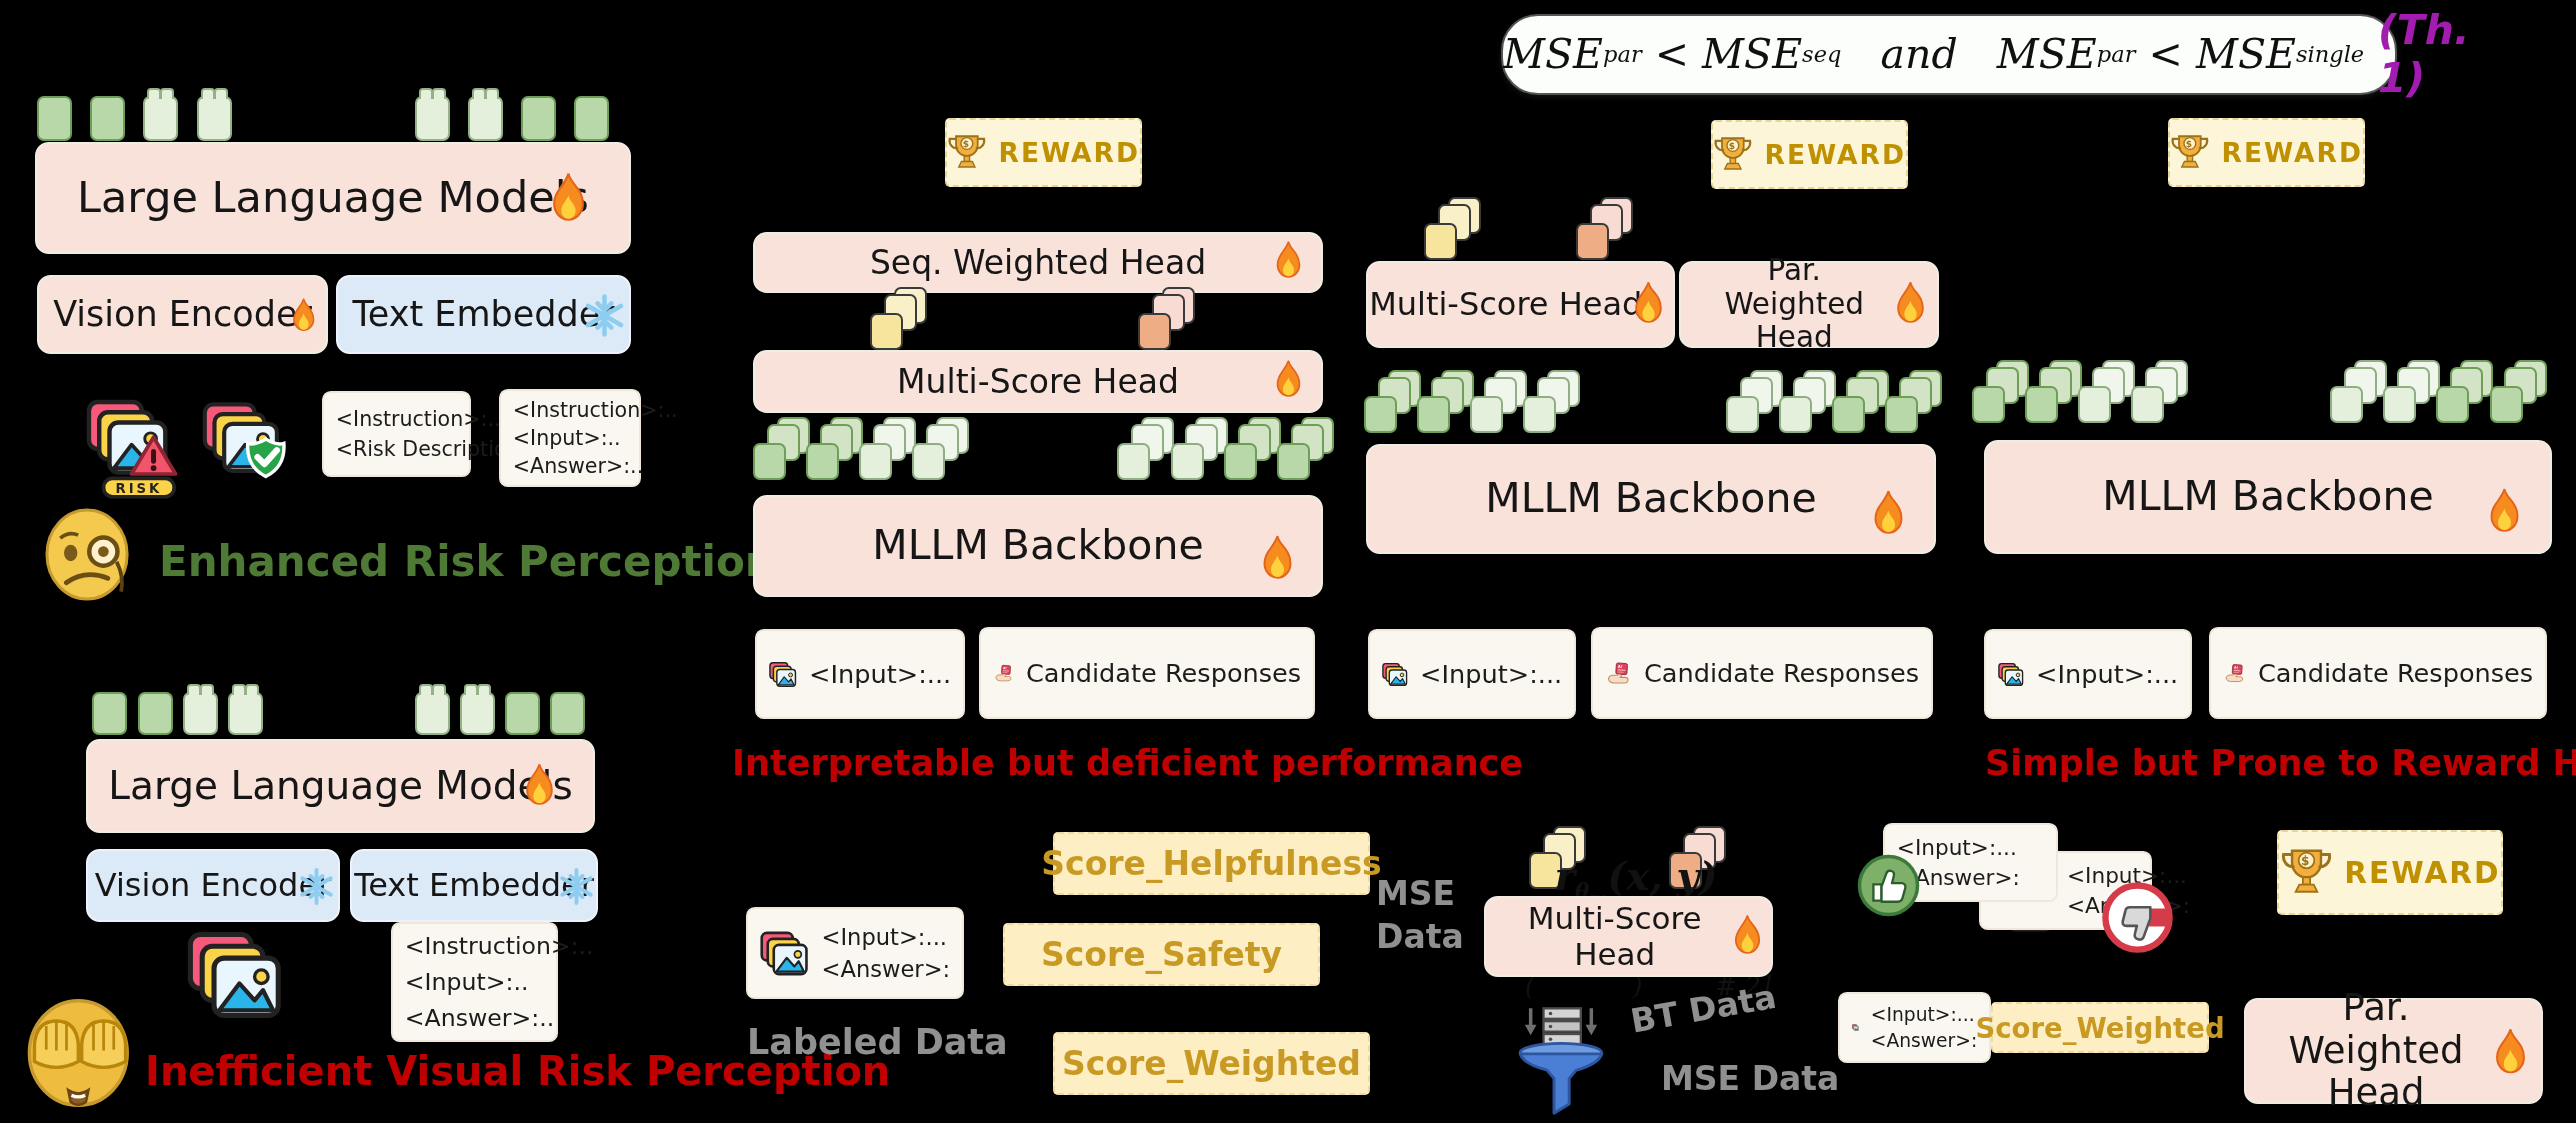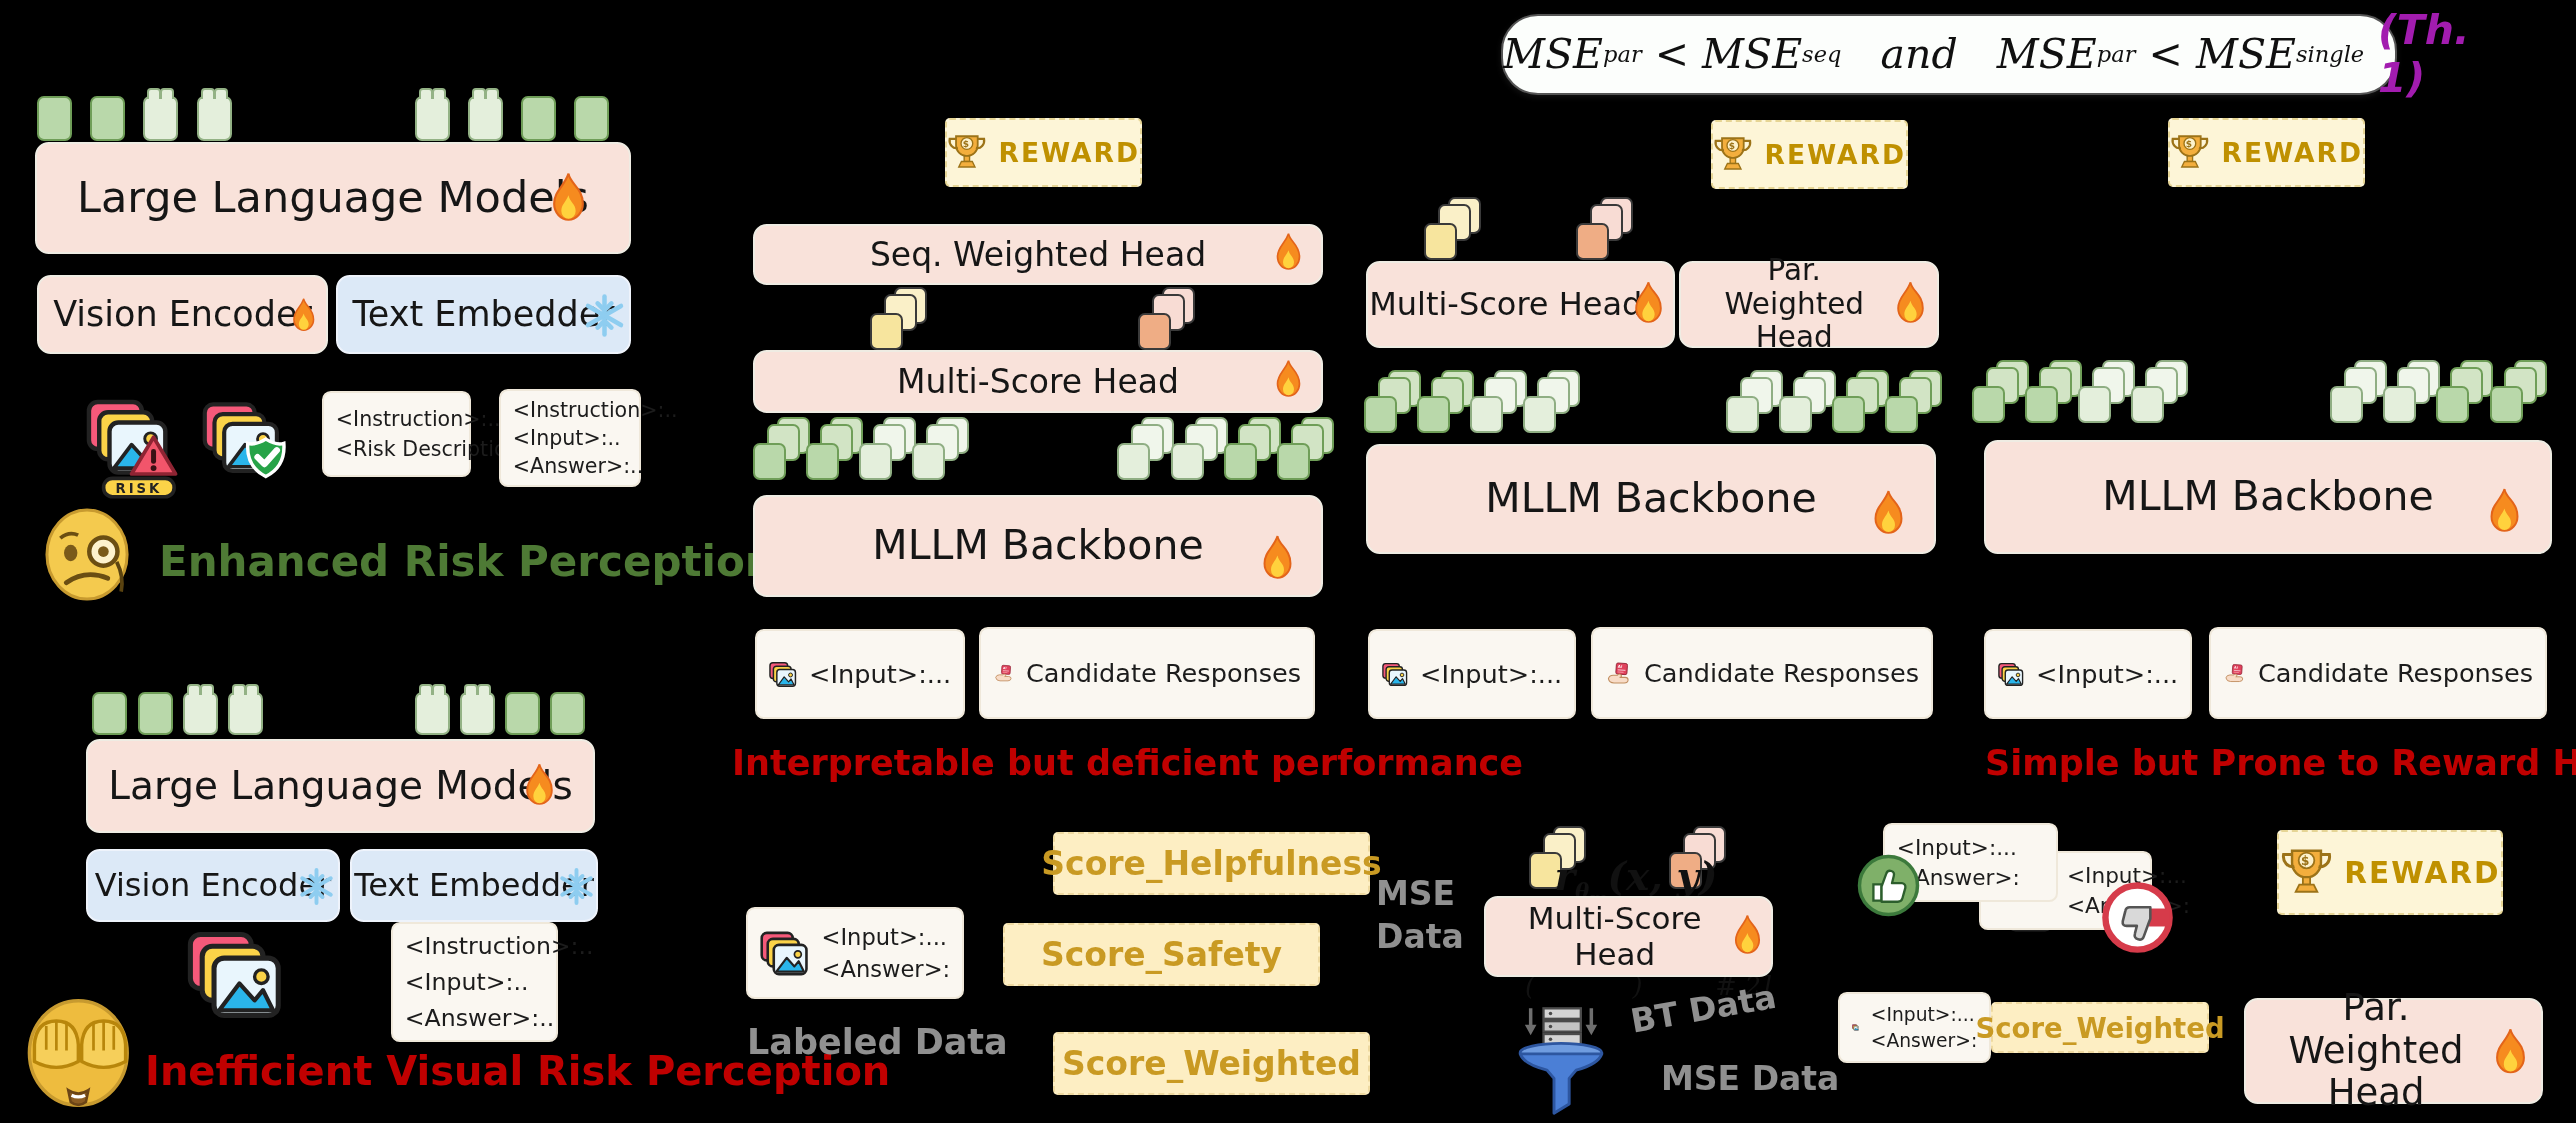--- a/index.html
+++ b/index.html
@@ -246,21 +246,21 @@
       <path d="M10 7 H3 a7.5 8.5 0 0 0 9 10" fill="none" stroke="#9c7318" stroke-width="2.5"></path>
       <path d="M34 7 h7 a7.5 8.5 0 0 1 -9 10" fill="none" stroke="#9c7318" stroke-width="2.5"></path>
       <circle cx="22" cy="12" r="6.5" fill="#fdf2cd" stroke="#9c7318" stroke-width="1.5"></circle>
       <text x="22" y="16" text-anchor="middle" font-size="10" font-weight="bold" fill="#9c7318">$</text>
       <rect x="19" y="26" width="6" height="6" fill="#f3ae3d" stroke="#9c7318" stroke-width="1.5"></rect>
       <path d="M13 38 h18 l-3 -6 h-12 Z" fill="#f3ae3d" stroke="#9c7318" stroke-width="1.5"></path>
     </svg>
     <span>REWARD</span>
   </div>
 
-  <div class="box" style="left:753px;top:224px;width:566px;height:57px;">
+  <div class="box" style="left:753px;top:232px;width:566px;height:57px;">
     <span class="lbl" style="font-size:33px;">Seq. Weighted Head</span>
     <svg class="fire" style="right:15.7px;top:5.9px;" width="33" height="43" viewBox="0 0 30 38">
         <path d="M15 1 C16 8 25 11 25 22 A10 11 0 0 1 5 22 C5 13 12 10 15 1 Z" fill="#f68b1f" stroke="#e3641a" stroke-width="1.5"></path>
         <path d="M15 16 C16 21 20 22 20 27 A5 5.5 0 0 1 10 27 C10 22.5 13 21 15 16 Z" fill="#ffd23d"></path>
       </svg>
   </div>
 
   <div class="stack st-y" style="left:870px;top:287px;">
       <i class="a"></i>
       <i class="b"></i>

